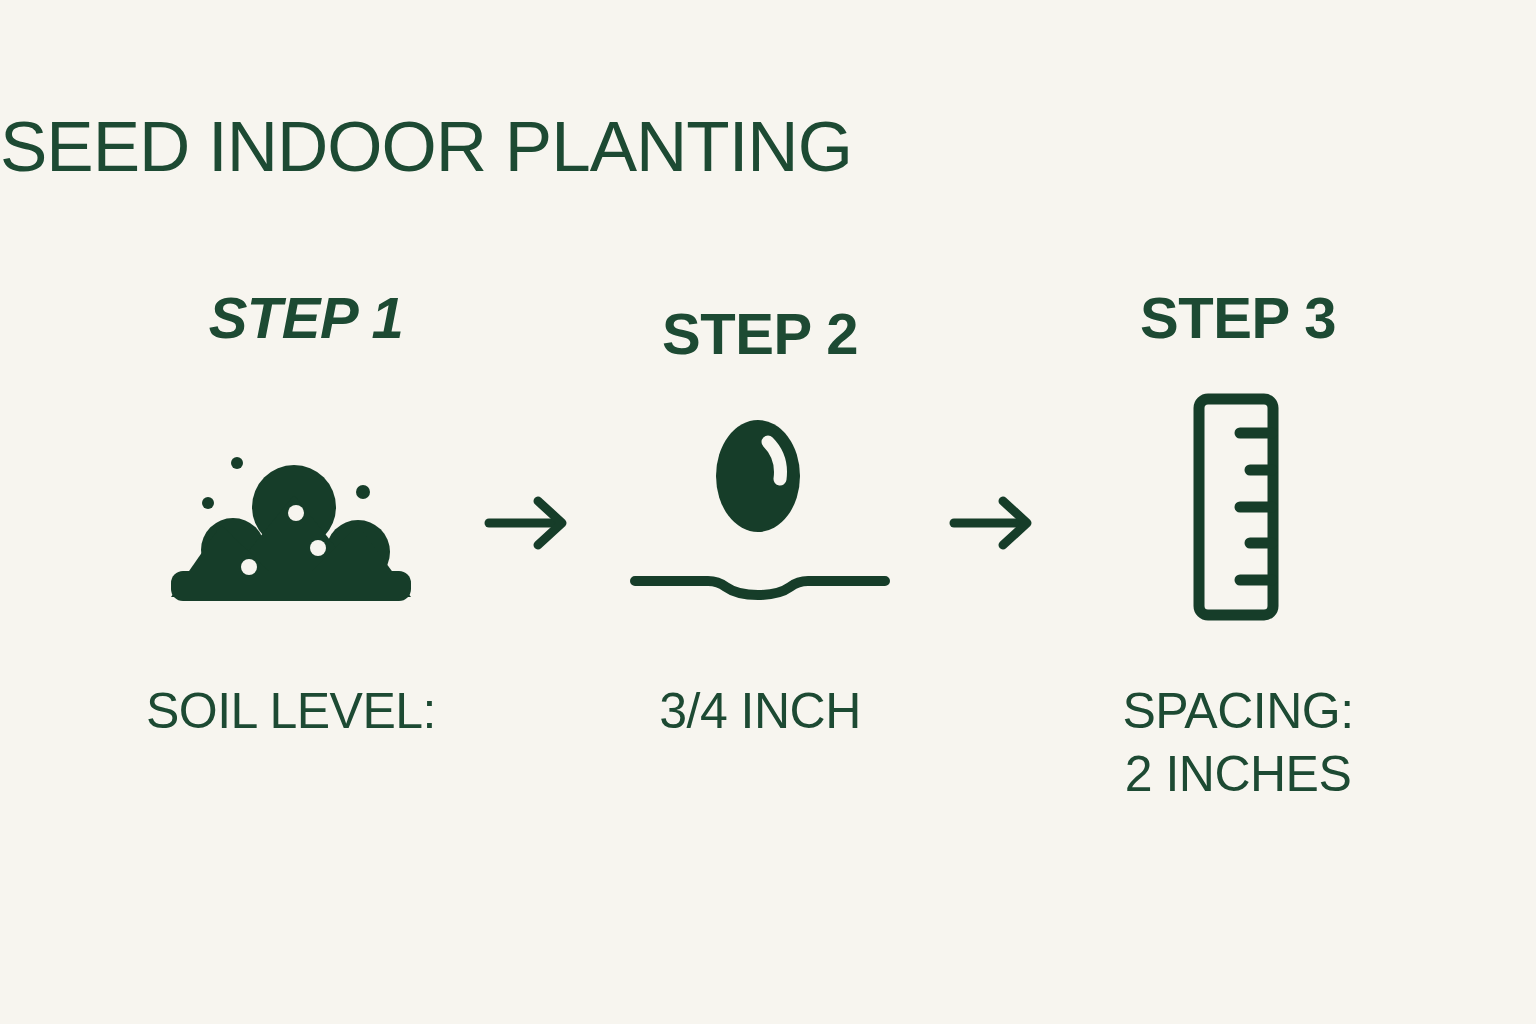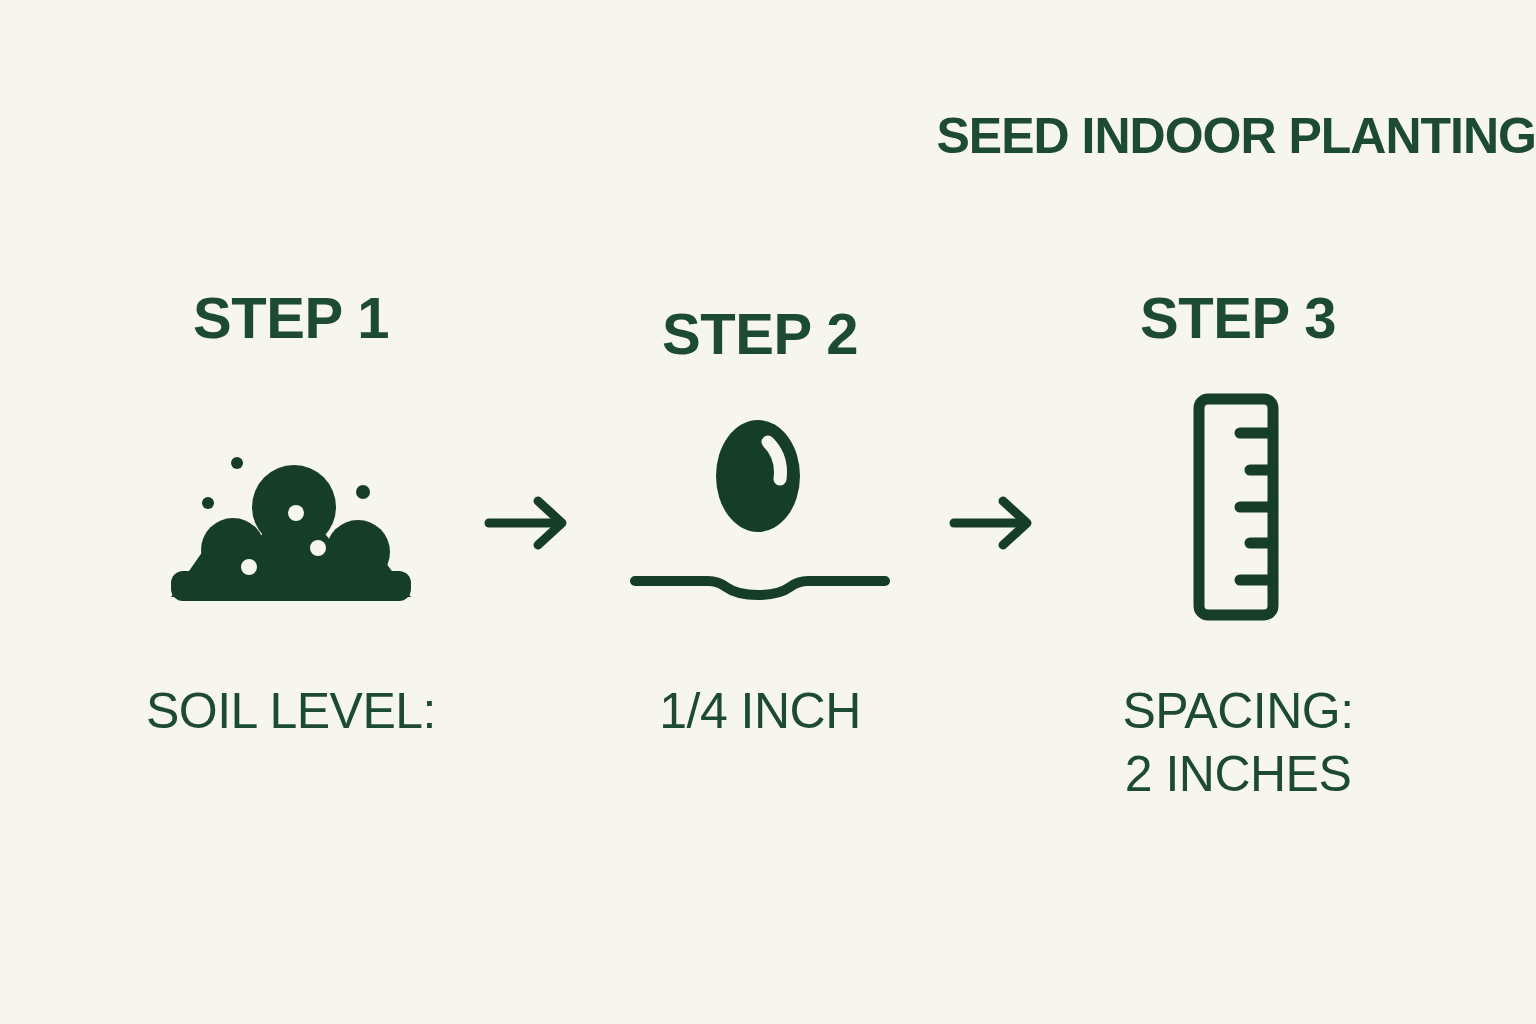--- a/index.html
+++ b/index.html
@@ -18,39 +18,39 @@
     color: var(--text);
     font-family: "Liberation Sans", sans-serif;
     overflow: hidden;
   }
   .title {
     position: absolute;
     top: 111px;
     left: 0;
     width: 100%;
     margin: 0;
-    text-align: right;
-    font-size: 50px;
-    font-weight: bold;
+    text-align: left;
+    font-size: 71px;
+    font-weight: normal;
     letter-spacing: -1px;
     line-height: 1;
     white-space: nowrap;
   }
   .step-heading {
     position: absolute;
     top: 289px;
     width: 400px;
     text-align: center;
     font-size: 58px;
     font-weight: bold;
     letter-spacing: -0.5px;
     line-height: 1;
     white-space: nowrap;
   }
-  .heading-1 { left: 91px; }
+  .heading-1 { left: 106px; font-style: italic; }
   .heading-2 { left: 560px; margin-top: 16px; }
   .heading-3 { left: 1038px; }
   .caption {
     position: absolute;
     top: 680px;
     width: 420px;
     text-align: center;
     font-size: 50px;
     font-weight: normal;
     letter-spacing: -0.5px;
@@ -139,20 +139,20 @@
         <path d="M84 153 H62"></path>
         <path d="M84 190 H52"></path>
       </g>
     </svg>
   </div>
 
   <div class="caption caption-1">
     <div>SOIL LEVEL:</div>
   </div>
   <div class="caption caption-2">
-    <div>1/4 INCH</div>
+    <div>3/4 INCH</div>
   </div>
   <div class="caption caption-3">
     <div>SPACING:</div>
     <div>2 INCHES</div>
   </div>
 
 </div>
 
 </body></html>

